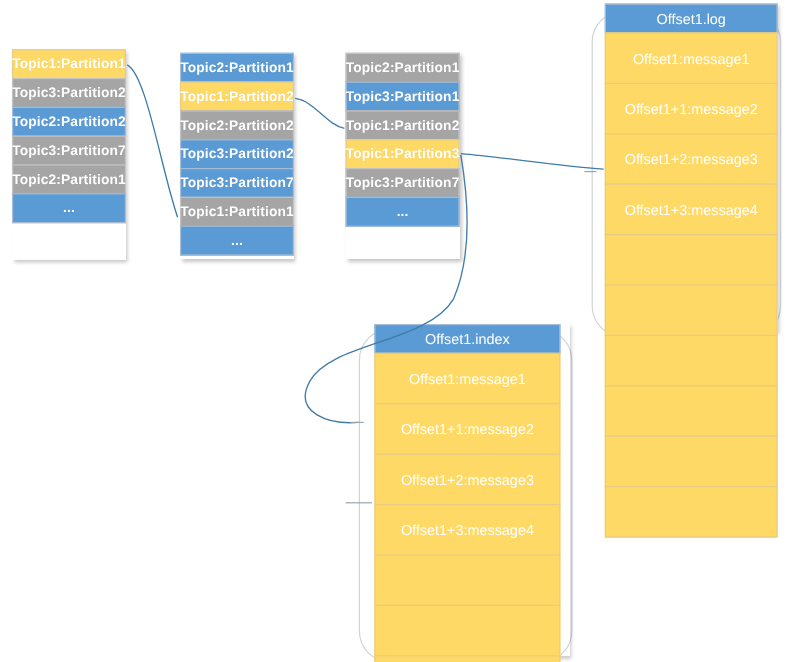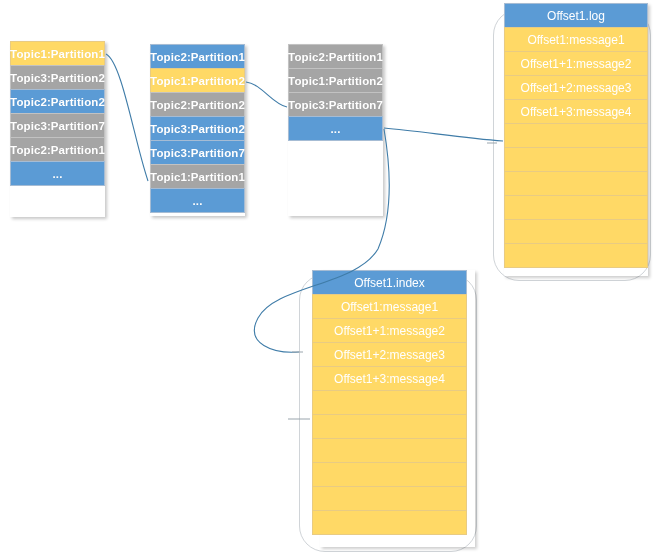--- a/index.html
+++ b/index.html
@@ -38,21 +38,21 @@
   
   .panel{position:absolute;z-index:3;}
   .panel .p-head{
     box-sizing:border-box;
     height:25px;background:#5b9bd5;border:1px solid #a6bcd4;
     display:flex;align-items:center;justify-content:center;
     color:#ffffff;font-size:12px;
   }
   .panel .p-row{
     box-sizing:border-box;
-    height:25px;background:#ffd966;border:1px solid #e8cb83;
+    height:43px;background:#ffd966;border:1px solid #e8cb83;
     margin-top:-1px;
     display:flex;align-items:center;justify-content:center;
     color:#ffffff;font-size:12px;white-space:nowrap;
   }
   .panel-shadow{
     position:absolute;
     box-shadow:2px 2px 3px rgba(0,0,0,.20);
     z-index:2;
   }
 
@@ -95,21 +95,23 @@
       <div class="cell c-gray">Topic2:Partition2</div>
       <div class="cell c-blue">Topic3:Partition2</div>
       <div class="cell c-blue">Topic3:Partition7</div>
       <div class="cell c-gray">Topic1:Partition1</div>
       <div class="cell c-blue">...</div>
     </div>
 
   <div class="col-shadow" style="left:288px;top:44px;width:95px;height:172px;"></div>
   <div class="col" id="col2" style="left:288px;top:44px;width:95px;z-index:1;">
       <div class="cell c-gray">Topic2:Partition1</div>
+      <div class="cell c-blue">Topic3:Partition1</div>
       <div class="cell c-gray">Topic1:Partition2</div>
+      <div class="cell c-yellow">Topic1:Partition3</div>
       <div class="cell c-gray">Topic3:Partition7</div>
       <div class="cell c-blue">...</div>
     </div>
 
   <div class="panel-shadow" style="left:504px;top:3px;width:144px;height:273px;"></div>
   <div class="panel" style="left:504px;top:3px;width:144px;">
     <div class="p-head">Offset1.log</div>
     <div id="logrows">
         <div class="p-row">Offset1:message1</div>
         <div class="p-row">Offset1+1:message2</div>

